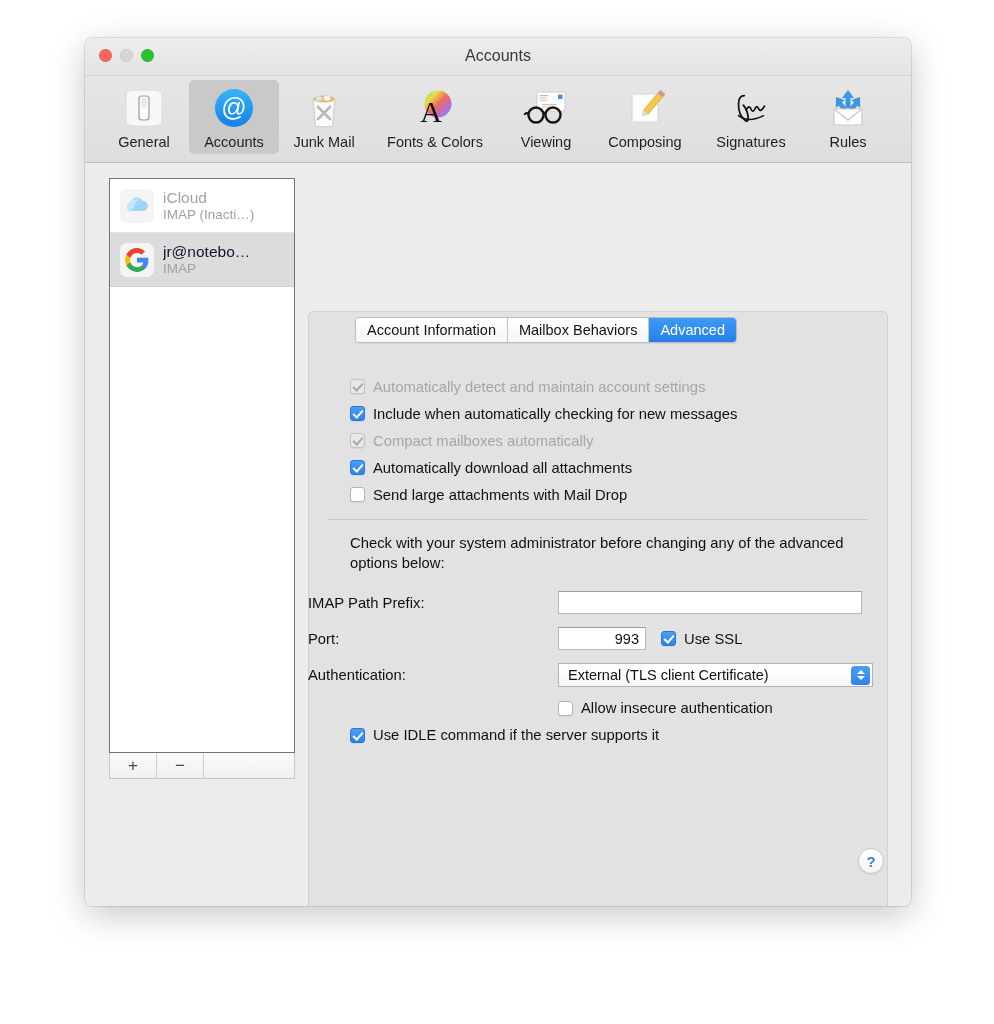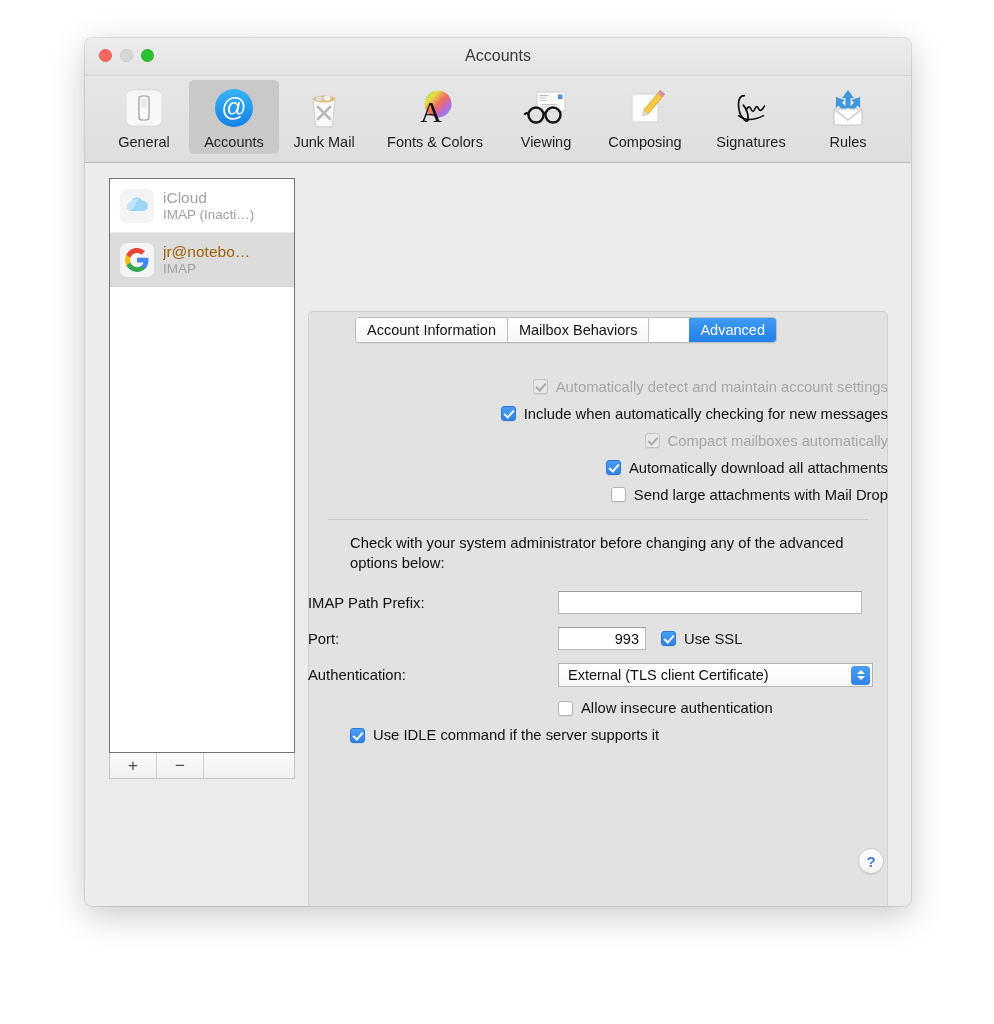--- a/index.html
+++ b/index.html
@@ -120,21 +120,21 @@
     border-radius: 7px;
     margin-right: 9px;
     flex: 0 0 auto;
     display: flex; align-items: center; justify-content: center;
     background: #f4f4f4;
     overflow: hidden;
   }
   .acct-text { min-width: 0; }
   .acct-name {
     font-size: 15.5px;
-    color: #a16207;
+    color: #0f172a;
     line-height: 18px;
     white-space: nowrap;
     overflow: hidden;
   }
   .acct-name.dim { color: #a2a2a2; }
   .acct-type {
     font-size: 13.5px;
     color: #a2a2a2;
     line-height: 16px;
     white-space: nowrap;
@@ -192,42 +192,41 @@
   .tab {
     display: flex; align-items: center; justify-content: center;
     padding: 0 11px;
     font-size: 14.5px;
     color: #121212;
     background: linear-gradient(to bottom, #ffffff, #f6f6f6);
     border-right: 1px solid #c4c4c4;
     cursor: default;
     white-space: nowrap;
   }
-  .tab:last-child { border-right: none; margin-left: 40px; }
+  .tab:last-child { border-right: none; }
   .tab.active {
     background: linear-gradient(to bottom, #3e9bf4, #247fe8);
     color: #ffffff;
   }
 
   
   #content {
     position: absolute;
     left: 223px;
     top: 148px;
     width: 580px;
     font-size: 14.8px;
     color: #101010;
   }
 
   .chk-list { padding: 62px 0 0 42px; }
   .chk-row {
     display: flex;
     align-items: center;
     height: 27px;
-    justify-content: flex-end;
   }
   .cbox {
     width: 15px; height: 15px;
     border-radius: 3px;
     margin-right: 8px;
     flex: 0 0 auto;
     box-sizing: border-box;
     position: relative;
     background: #ffffff;
     border: 1px solid #b3b3b3;

